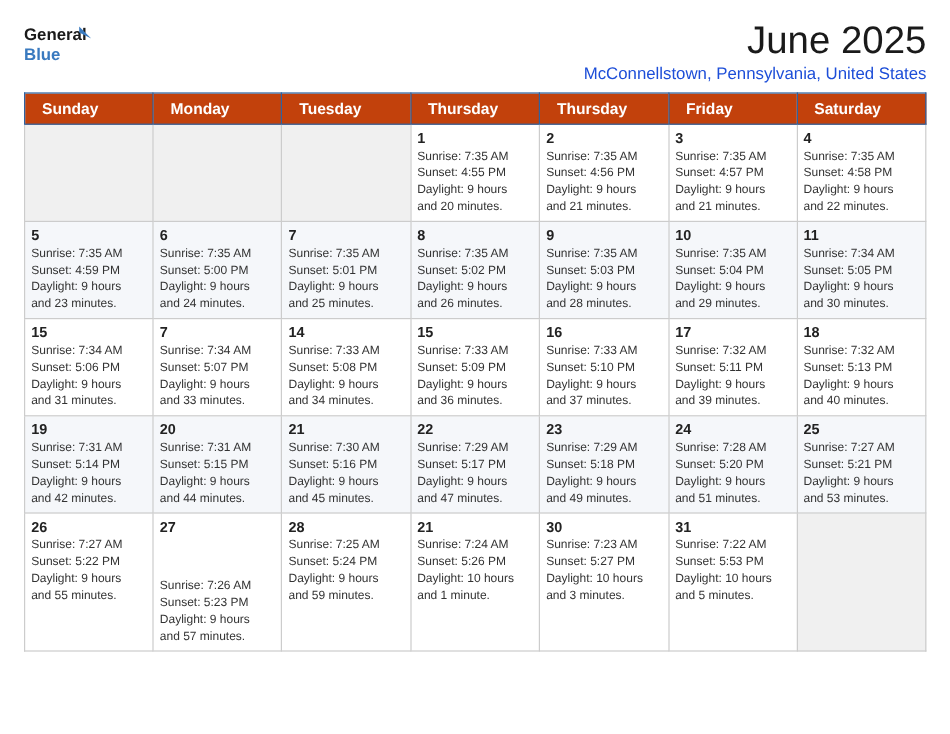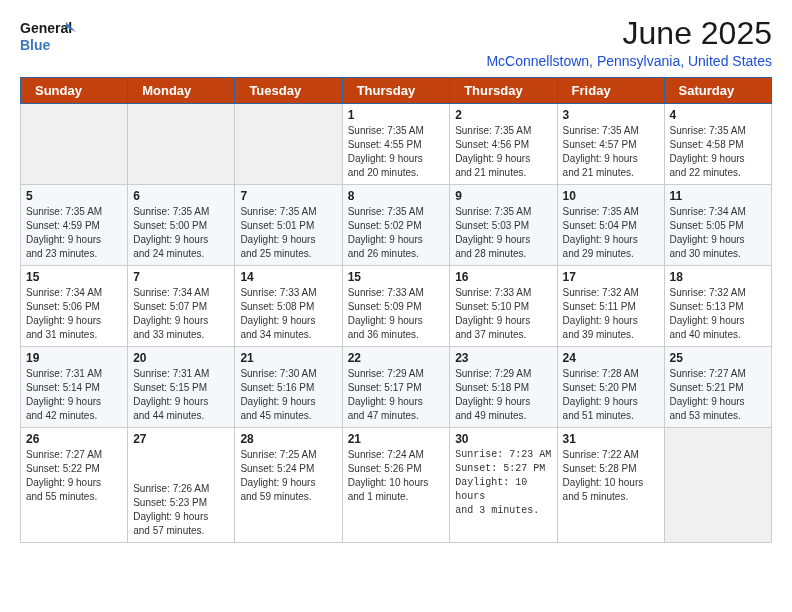--- a/index.html
+++ b/index.html
@@ -323,29 +323,29 @@
           </td>
           <td>
             <span class="day-num">21</span>
             <div class="cell-content" style="white-space: pre-line;">Sunrise: 7:24 AM
 Sunset: 5:26 PM
 Daylight: 10 hours
 and 1 minute.</div>
           </td>
           <td>
             <span class="day-num">30</span>
-            <div class="cell-content" style="white-space: pre-line; font-family: Liberation Mono, monospace;">Sunrise: 7:23 AM
+            <div class="cell-content" style="white-space: pre-line;">Sunrise: 7:23 AM
 Sunset: 5:27 PM
 Daylight: 10 hours
 and 3 minutes.</div>
           </td>
           <td>
             <span class="day-num">31</span>
             <div class="cell-content" style="white-space: pre-line;">Sunrise: 7:22 AM
-Sunset: 5:28 PM
+Sunset: 5:53 PM
 Daylight: 10 hours
 and 5 minutes.</div>
           </td>
           <td class="empty"></td>
         </tr>
       </tbody>
   </table>
 </div>
 
 </body></html>

